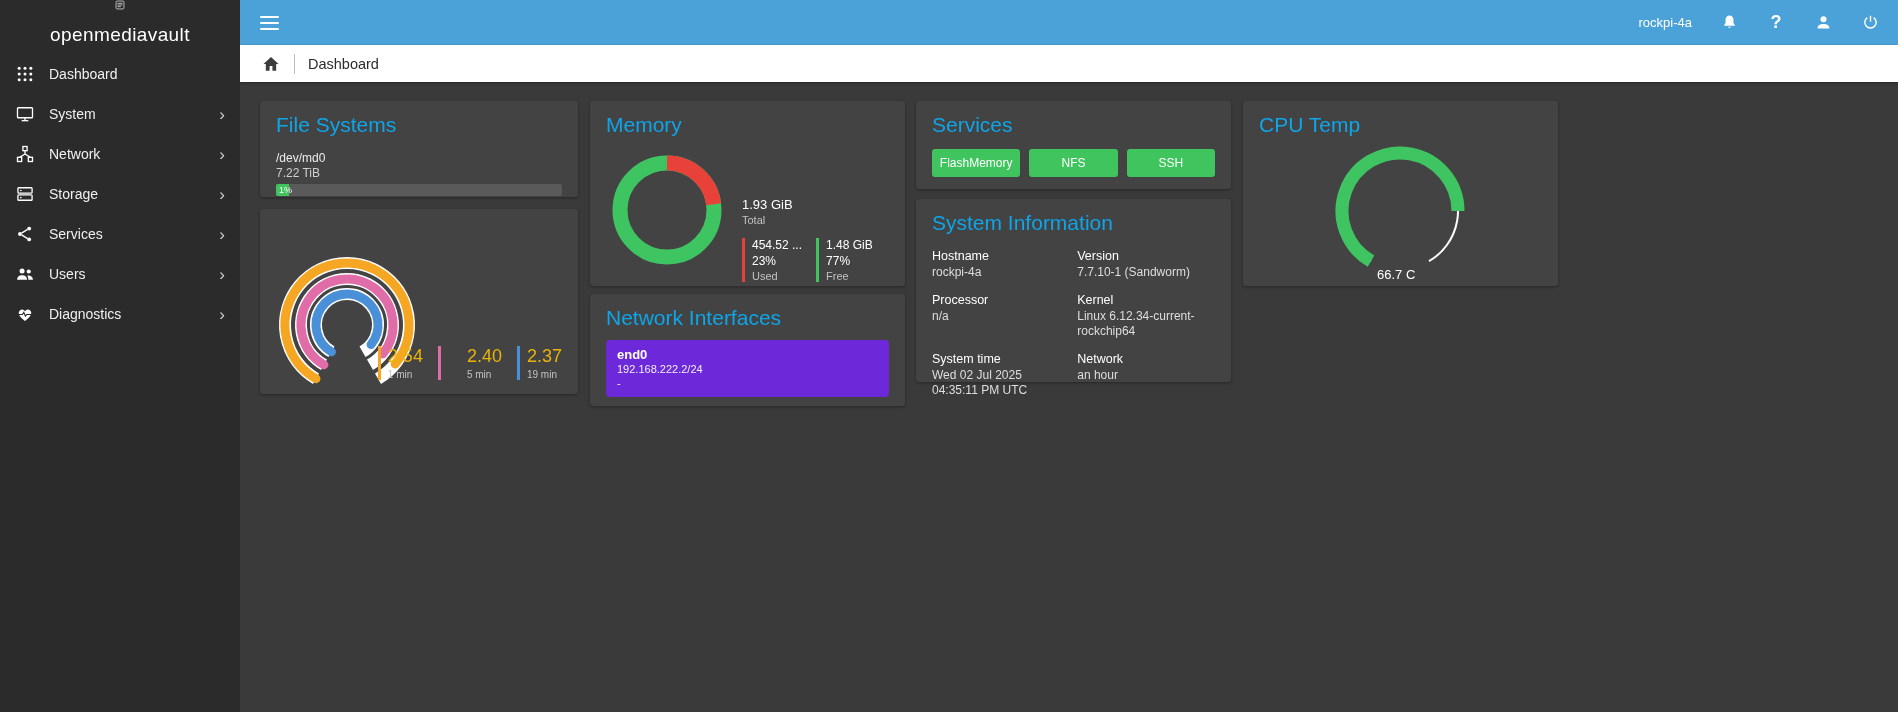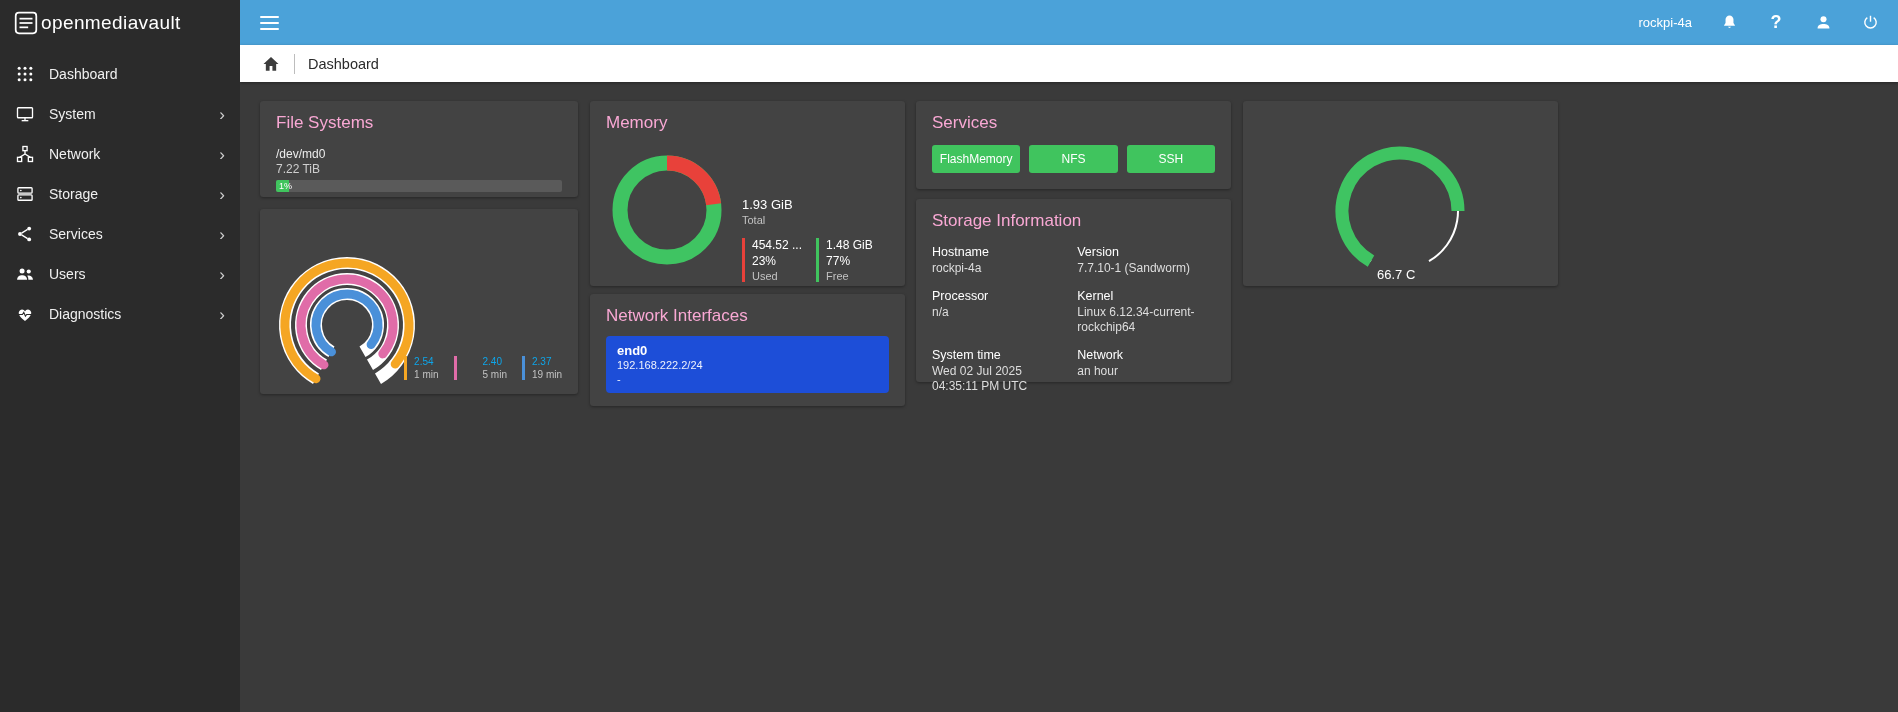--- a/index.html
+++ b/index.html
@@ -1,21 +1,21 @@
 <!DOCTYPE html>
 <html><head>
 <meta charset="utf-8">
 <style>
   * { margin:0; padding:0; box-sizing:border-box; }
   html,body { width:1898px; height:712px; overflow:hidden; background:#3a3a3a;
     font-family:"Liberation Sans", sans-serif; }
 
   
   .sidebar { position:absolute; left:0; top:0; width:240px; height:712px; background:#2b2b2b; z-index:5; }
-  .logo-row { display:flex; align-items:center; gap:2px; height:46px; padding:0 13px; }
+  .logo-row { display:flex; align-items:center; gap:14px; height:46px; padding:0 13px;flex-direction:column; }
   .logo-text { color:#fff; font-size:19px; font-weight:300; letter-spacing:.4px; }
   .nav { padding-top:8px; }
   .nav-item { display:flex; align-items:center; height:40px; padding:0 15px; color:#f0f0f0; font-size:14px; cursor:pointer; }
   .nav-item .nicon { width:20px; height:20px; margin-right:14px; flex:0 0 20px; display:flex; align-items:center; }
   .nav-item .chev { margin-left:auto; color:#cfcfcf; font-size:17px; line-height:1; }
 
   
   .topbar { position:absolute; left:240px; top:0; right:0; height:45px; background:#4ba2d9;
     display:flex; align-items:center; padding:0 18px; }
   .burger { display:flex; flex-direction:column; gap:4px; cursor:pointer; padding:4px 2px; }
@@ -28,21 +28,21 @@
   
   .breadcrumb { position:absolute; left:240px; top:45px; right:0; height:37px; background:#fff;
     display:flex; align-items:center; padding:0 21px; box-shadow:0 1px 3px rgba(0,0,0,.35); z-index:2; }
   .bc-divider { width:0; height:20px; border-left:1px solid #bdbdbd; margin:0 13px; }
   .bc-title { font-size:14.5px; color:#2b2b2b; }
 
   
   .main { position:absolute; left:240px; top:82px; right:0; bottom:0; }
   .card { position:absolute; background:#434343; border-radius:3px; box-shadow:0 1px 3px rgba(0,0,0,.35);
     padding:12px 16px; color:#fff; }
-  .card-title { font-size:17px; font-weight:400; color:#f9a8d4; }
+  .card-title { font-size:21px; font-weight:400; color:#0ea5e9; }
 
   #card-fs   { left:20px;  top:19px;  width:318px; height:96px; }
   #card-load { left:20px;  top:127px; width:318px; height:185px; }
   #card-mem  { left:350px; top:19px;  width:315px; height:185px; }
   #card-net  { left:350px; top:212px; width:315px; height:112px; }
   #card-svc  { left:676px; top:19px;  width:315px; height:88px; }
   #card-sys  { left:676px; top:117px; width:315px; height:183px; }
   #card-cpu  { left:1003px;top:19px;  width:315px; height:185px; }
 
   
@@ -53,38 +53,38 @@
   .fs-fill { position:absolute; left:0; top:0; bottom:0; width:4.5%; background:#40c45e; }
   .fs-pct { position:absolute; left:3px; top:0; font-size:9px; line-height:12px; color:#fff; }
 
   
   .load-gauge { position:absolute; left:2px; top:38px; }
   .load-legend { position:absolute; right:16px; bottom:14px; display:flex; gap:15px; }
   .legend-item { border-left:3px solid #fff; padding-left:7px; }
   .lg-0 { border-left-color:#f5a623; }
   .lg-1 { border-left-color:#e06ca8;padding-left:26px; }
   .lg-2 { border-left-color:#4a90d9; }
-  .legend-val { font-size:10px; color:#0ea5e9; }
+  .legend-val { font-size:18px; color:#eab308; }
   .legend-lbl { font-size:10px; color:#c2c2c2; margin-top:2px; }
 
   
   .mem-donut { position:absolute; left:14px; top:46px; }
   .mem-info { position:absolute; left:152px; top:96px; }
   .mem-total-val { font-size:13px; color:#fff; }
   .mem-total-lbl { font-size:11px; color:#c2c2c2; margin-top:2px; }
   .mem-blocks { display:flex; gap:14px; margin-top:12px; }
   .mem-block { border-left:3px solid; padding-left:7px; max-width:72px; }
   .mb-used { border-left-color:#e8413a; }
   .mb-free { border-left-color:#40c45e; }
   .mb-val { font-size:12px; color:#fff; white-space:nowrap; }
   .mb-pct { font-size:12px; color:#fff; margin-top:2px; }
   .mb-lbl { font-size:11px; color:#c2c2c2; margin-top:2px; }
 
   
-  .net-block { margin-top:10px; background:#1d4ed8; border-radius:4px; padding:7px 11px; }
+  .net-block { margin-top:10px; background:#6d28d9; border-radius:4px; padding:7px 11px; }
   .net-if { font-size:13px; font-weight:bold; color:#fff; line-height:15px; }
   .net-addr { font-size:11px; color:rgba(255,255,255,.92); line-height:14px; }
   .net-detail { font-size:11px; color:rgba(255,255,255,.92); line-height:14px; }
 
   
   .svc-row { display:flex; gap:9px; margin-top:12px; }
   .svc-btn { flex:1; background:#40c45e; border:none; border-radius:3px; color:#fff;
     font-size:12px; font-family:inherit; padding:7px 0; cursor:pointer; }
 
   
@@ -325,21 +325,21 @@
   <div class="card" id="card-svc">
     <div class="card-title">Services</div>
     <div class="svc-row">
       <button class="svc-btn">FlashMemory</button>
       <button class="svc-btn">NFS</button>
       <button class="svc-btn">SSH</button>
     </div>
   </div>
 
   <div class="card" id="card-sys">
-    <div class="card-title">Storage Information</div>
+    <div class="card-title">System Information</div>
     <div class="si-grid">
       <div>
         <div class="si-label">Hostname</div>
         <div class="si-value">rockpi-4a</div>
       </div>
       <div>
         <div class="si-label">Version</div>
         <div class="si-value">7.7.10-1 (Sandworm)</div>
       </div>
       <div>
@@ -355,20 +355,21 @@
         <div class="si-value">Wed 02 Jul 2025 04:35:11 PM UTC</div>
       </div>
       <div>
         <div class="si-label">Network</div>
         <div class="si-value">an hour</div>
       </div>
     </div>
   </div>
 
   <div class="card" id="card-cpu">
+    <div class="card-title">CPU Temp</div>
     <svg class="cpu-gauge" width="170" height="160" viewBox="0 0 170 160">
       <path d="M56 126.2 A58 58 0 1 1 114 126.2" fill="none" stroke="#fff" stroke-width="2"></path>
       <path d="M56 126.2 A58 58 0 1 1 143 76" fill="none" stroke="#3fc462" stroke-width="13"></path>
       <text x="62" y="144" fill="#ffffff" font-size="13" font-family="Liberation Sans, sans-serif">66.7 C</text>
     </svg>
   </div>
 
 </div>
 
 </body></html>

